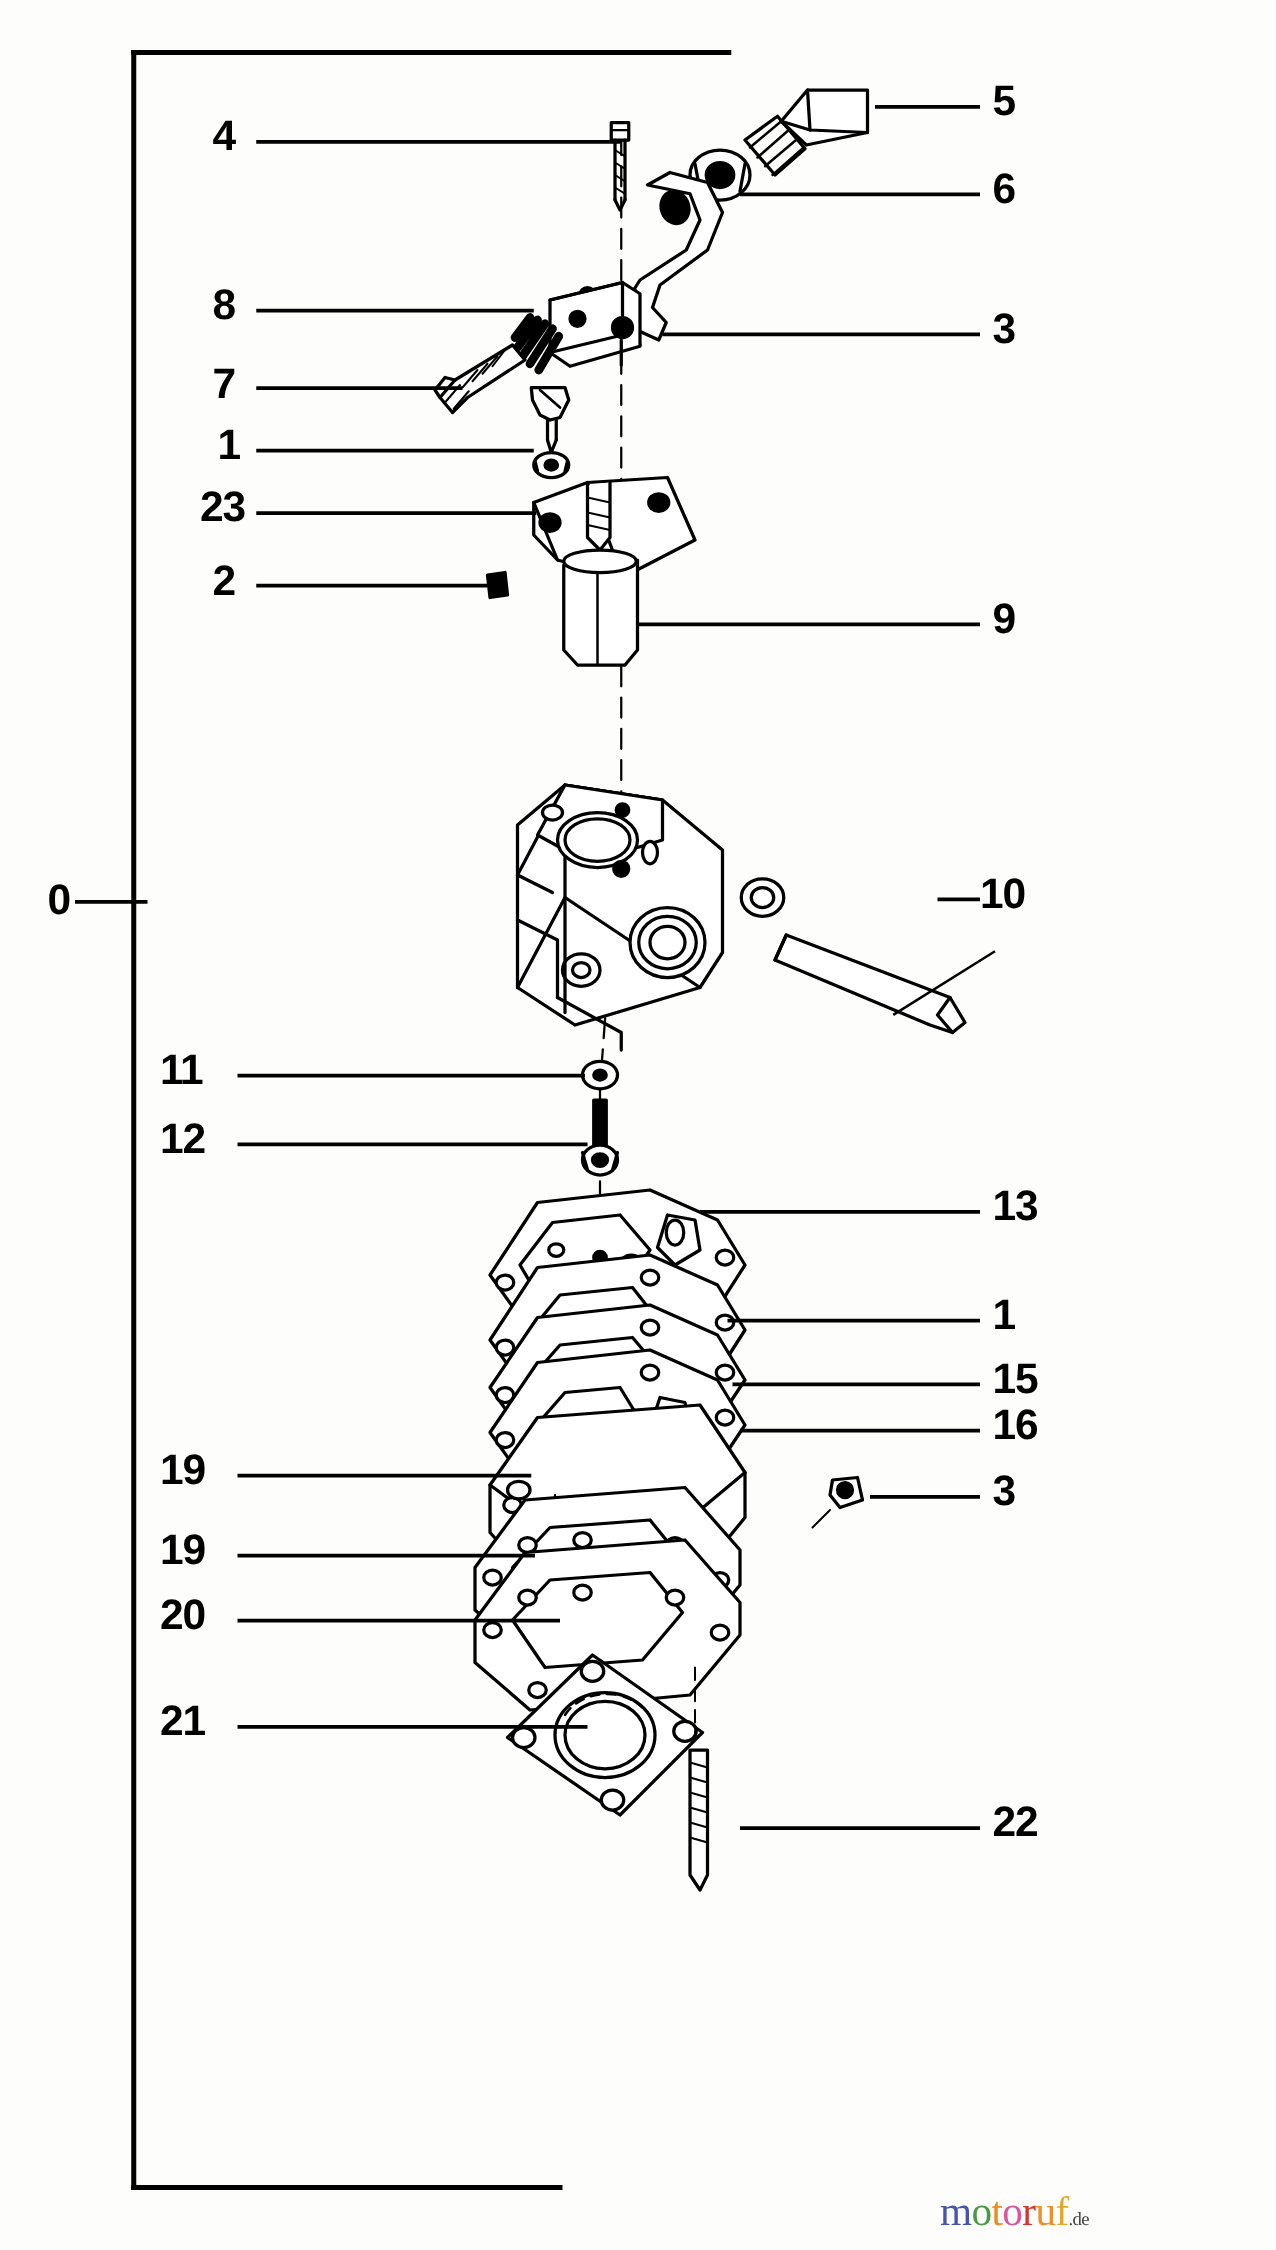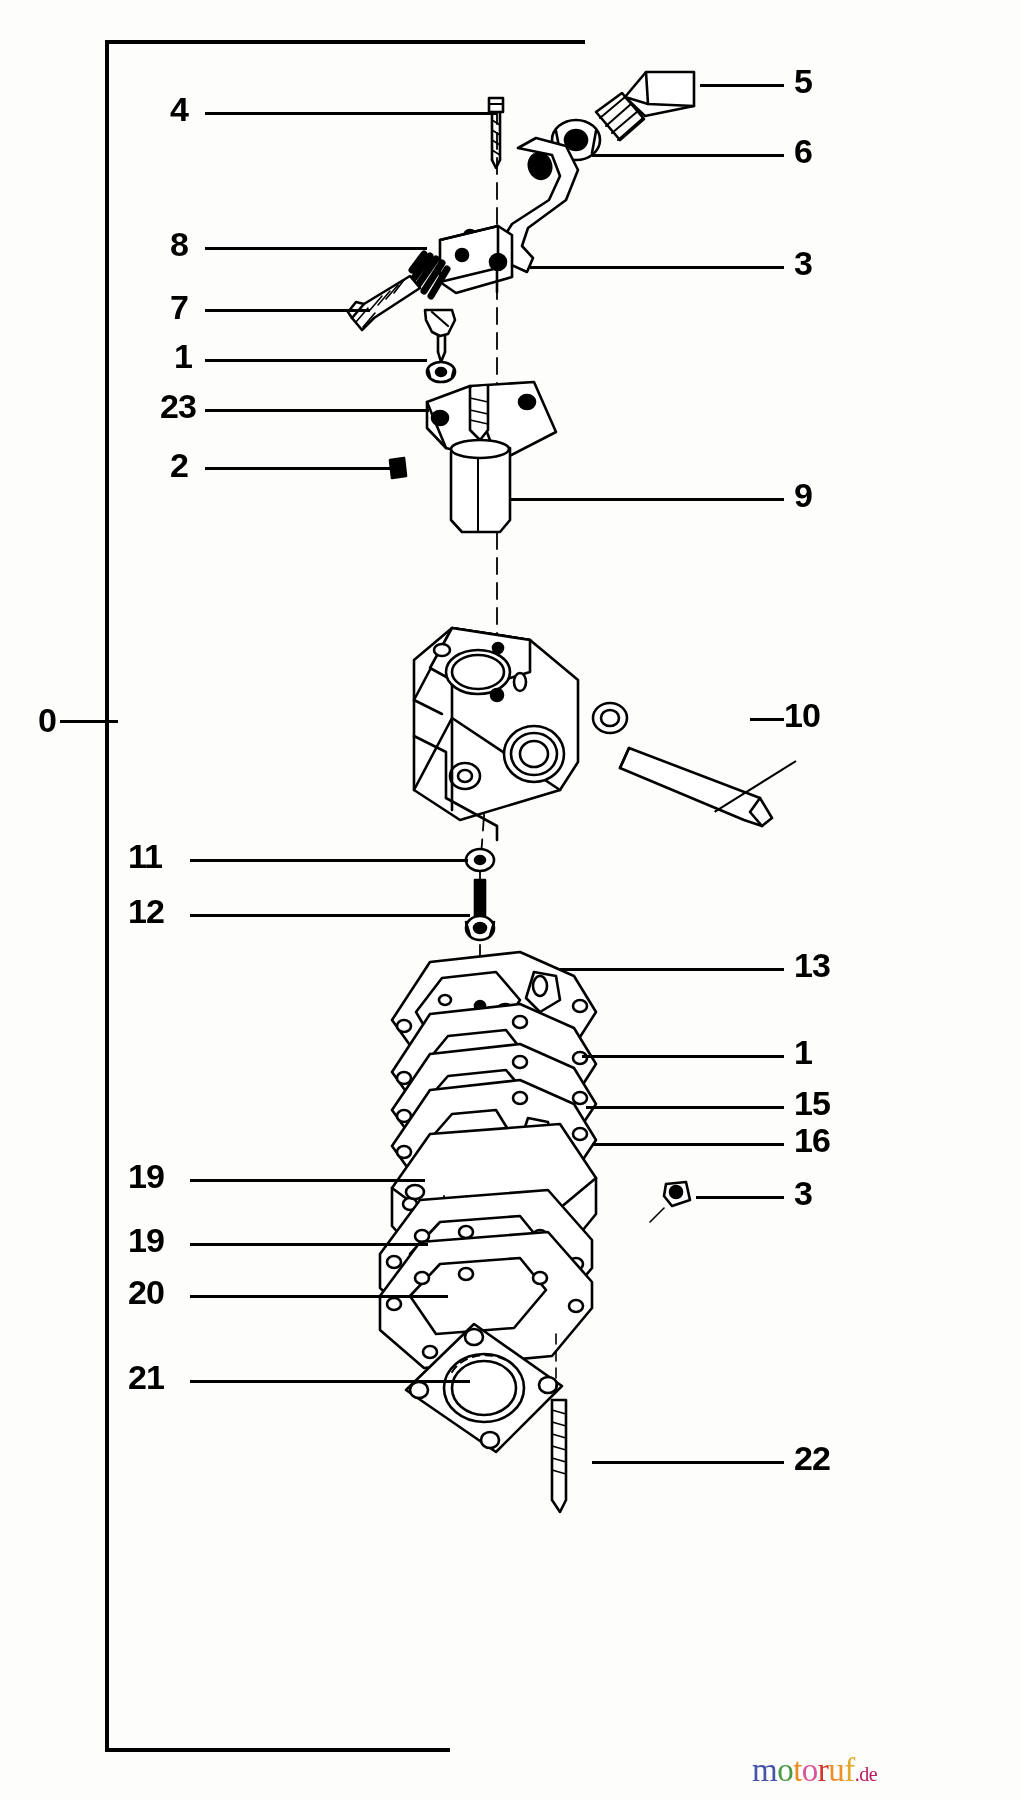--- a/index.html
+++ b/index.html
@@ -62,21 +62,21 @@
     left: 752px;
     top: 1752px;
     font-family: "Liberation Serif", serif;
     font-size: 33px;
     font-style: normal;
     letter-spacing: -0.5px;
     white-space: nowrap;
     user-select: none;
   }
   #watermark span { display: inline-block; }
-  .wm-de { font-size: 20px; color: #be185d; }
+  .wm-de { font-size: 15px; color: #404040; }
 </style>
 </head>
 <body>
 
 <div id="page">
 
   <svg id="art" viewBox="0 0 1021 1800" xmlns="http://www.w3.org/2000/svg">
     <g fill="none" stroke="#000" stroke-width="2.6" stroke-linejoin="round" stroke-linecap="round">
 
       <g stroke-width="1.8" stroke-dasharray="16 9">

